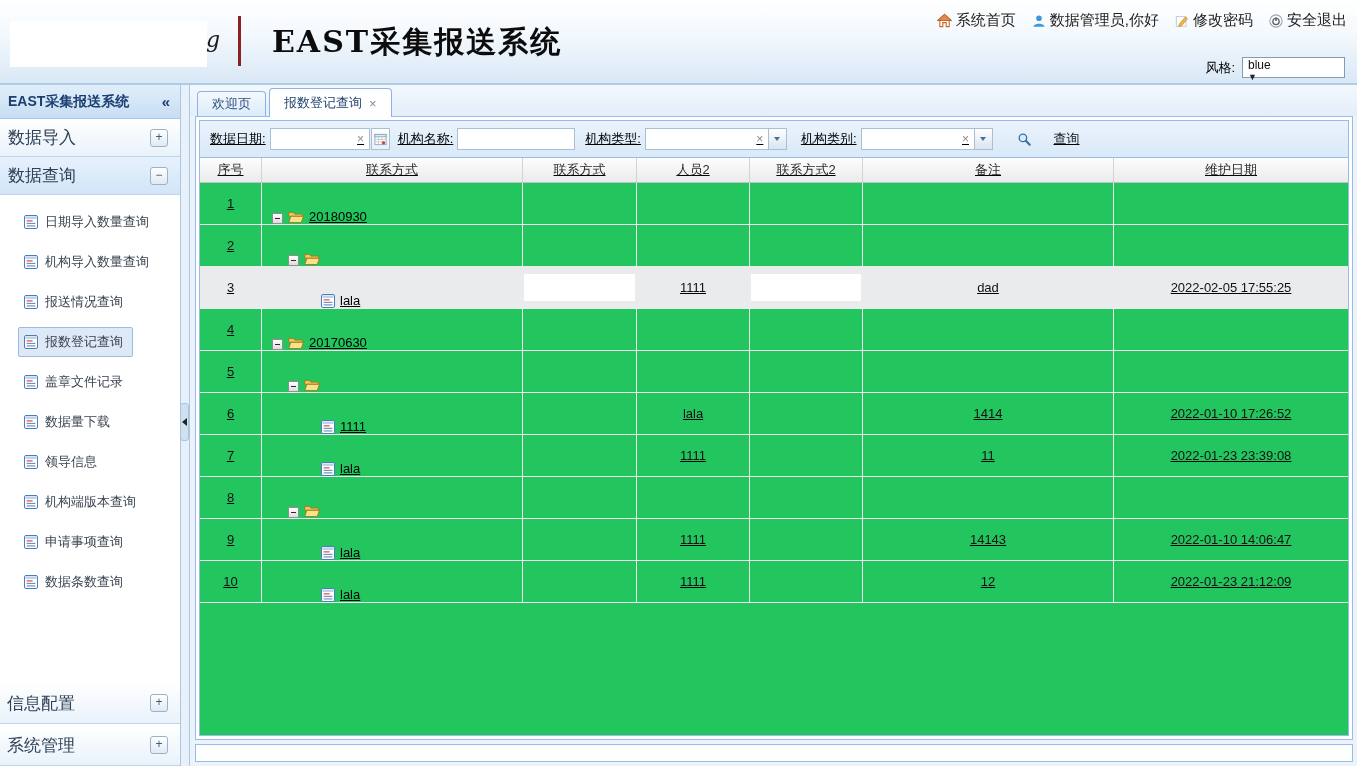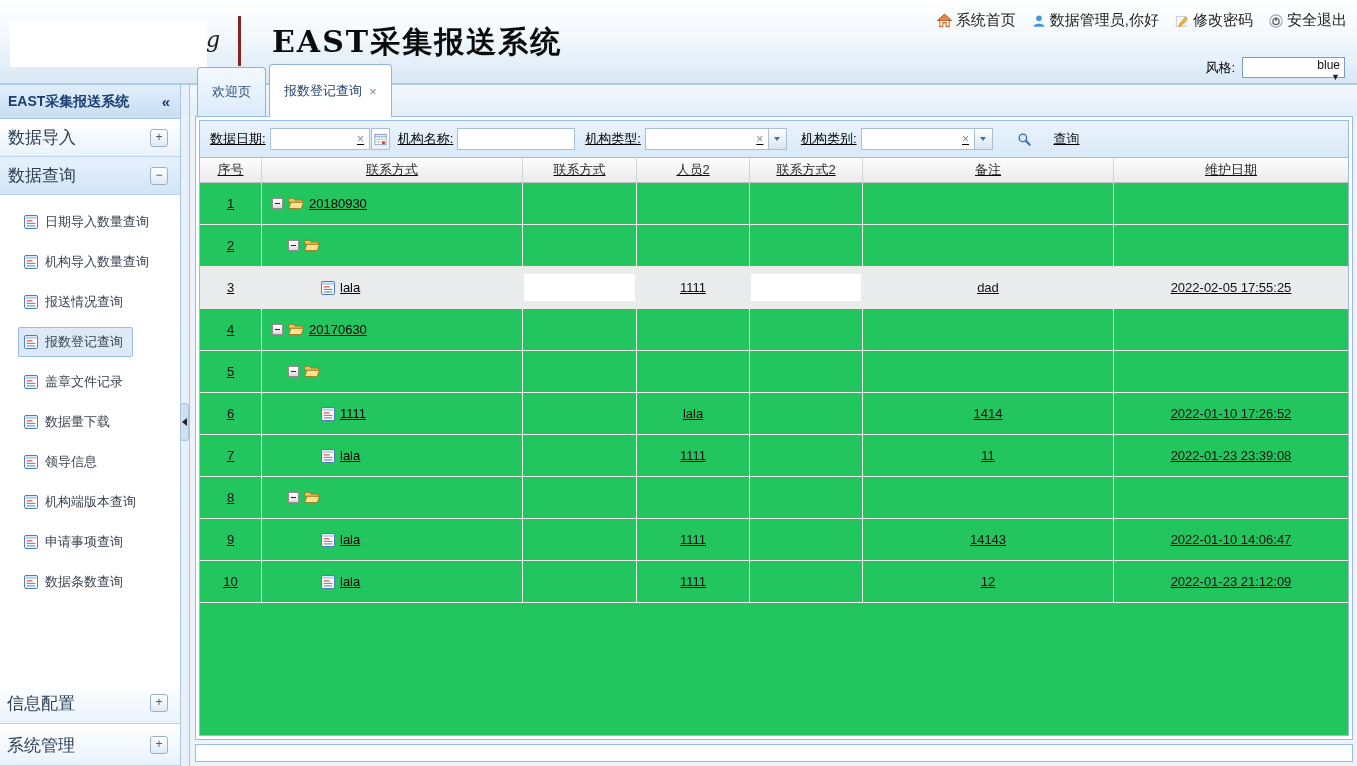--- a/index.html
+++ b/index.html
@@ -14,21 +14,21 @@
   .logo-remnant{position:absolute;right:-13px;top:6px;font:italic 22px "DejaVu Serif",serif;color:#1a1a1a;}
   .hdr-divider{position:absolute;left:238px;top:16px;width:3px;height:50px;background:#8b2222;}
   .hdr-title{position:absolute;left:272px;top:22px;margin:0;font-family:"DejaVu Serif",serif;
              font-size:30px;font-weight:bold;color:#0c0c0c;letter-spacing:2px;}
   .hdr-links{position:absolute;top:11px;right:10px;display:flex;gap:16px;align-items:center;
              font-size:15px;color:#222;}
   .hdr-link{display:flex;align-items:center;gap:4px;cursor:pointer;white-space:nowrap;}
   .style-picker{position:absolute;top:57px;right:12px;display:flex;align-items:center;gap:7px;
                 font-size:13px;color:#000;}
   .sel{width:92px;height:19px;border:1px solid #7f9db9;background:#fff;display:flex;
-       align-items:flex-end;justify-content:space-between;padding:0 4px 0 5px;font-size:12px;color:#111;flex-direction:column;}
+       align-items:flex-start;justify-content:space-between;padding:0 4px 0 5px;font-size:12px;color:#111;flex-direction:column;}
   .sel-arrow{font-size:9px;color:#222;}
 
   
   .app{position:absolute;top:85px;left:0;right:0;bottom:0;display:flex;}
 
   
   .sidebar{width:180px;flex:none;display:flex;flex-direction:column;background:#fff;}
   .sb-title{height:33px;flex:none;background:linear-gradient(#e1eefb,#c7def3);
             border-bottom:1px solid #a9c7e7;display:flex;align-items:center;
             justify-content:space-between;padding:0 10px 0 8px;
@@ -54,21 +54,21 @@
   .split-handle{position:absolute;top:318px;left:-1px;width:7px;height:36px;background:#cfe0f1;
                 border:1px solid #a9c3de;border-radius:3px;display:flex;align-items:center;
                 justify-content:center;cursor:pointer;}
   .split-handle::before{content:"";border-top:4px solid transparent;border-bottom:4px solid transparent;
                 border-right:5px solid #222;}
 
   
   .content{flex:1;min-width:0;display:flex;flex-direction:column;background:#ecf3fa;}
   .tabbar{height:31px;flex:none;display:flex;align-items:flex-end;padding-left:7px;gap:3px;
           background:linear-gradient(#f3f8fd,#e3eef9);}
-  .tab{height:24px;display:flex;align-items:center;padding:12px 14px;border:1px solid #8db2e3;
+  .tab{height:24px;display:flex;align-items:center;padding:0 14px;border:1px solid #8db2e3;
        border-bottom:none;border-radius:4px 4px 0 0;cursor:pointer;
        background:linear-gradient(#f4f9fe,#dcebfa);font-size:13px;color:#33527d;position:relative;}
   .tab.active{height:28px;background:#fff;color:#23456f;z-index:2;margin-bottom:-1px;}
   .tab-close{margin-left:7px;color:#7a8aa0;font-size:13px;cursor:pointer;}
   .tab-body{flex:1;min-height:0;margin:0 4px 0 5px;border:1px solid #99bbe8;background:#fff;
             padding:3px;display:flex;flex-direction:column;}
   .inner{flex:1;min-height:0;border:1px solid #99bbe8;display:flex;flex-direction:column;text-decoration:underline;}
 
   
   .toolbar{height:36px;flex:none;background:linear-gradient(#eaf3fc,#d9e9f8);
@@ -93,21 +93,21 @@
   .g-head,.g-row{display:grid;grid-template-columns:62px 261px 114px 113px 113px 251px 1fr;}
   .g-head{height:24px;background:linear-gradient(#fdfdfd,#eaebed);border-bottom:1px solid #bfc2c6;}
   .g-hcell{display:flex;align-items:center;justify-content:center;font-size:13px;color:#2b2b2b;
            border-right:1px solid #d3d3d3;cursor:pointer;}
   .g-hcell:last-child{border-right:none;}
   .g-row{height:41px;border-bottom:1px solid #ececec;cursor:pointer;}
   .g-row.selected{background:#e9ebed;}
   .g-cell{display:flex;align-items:center;justify-content:center;font-size:13px;color:#111;
           border-right:1px solid #ececec;position:relative;overflow:hidden;}
   .g-cell:last-child{border-right:none;}
-  .g-cell.tree{justify-content:flex-start;padding-left:4px;}
+  .g-cell.tree{justify-content:flex-start;padding-left:4px;align-items:flex-end;}
   .redact{position:absolute;left:1px;right:1px;top:7px;bottom:7px;background:#fff;}
   .expander{width:11px;height:11px;flex:none;box-sizing:border-box;border:1px solid #8f8f8f;
             background:linear-gradient(#ffffff,#dcdcdc);display:inline-flex;align-items:center;
             justify-content:center;margin-right:5px;cursor:pointer;}
   .expander::before{content:"";width:5px;height:1px;background:#2b2b2b;}
   .tree-ic{flex:none;display:flex;margin-right:5px;}
   .tree-label{font-size:13px;color:#000;white-space:nowrap;}
 
   .statusbar{height:16px;flex:none;margin:4px 4px 4px 5px;border:1px solid #99bbe8;background:#fdfefe;}
 </style>

